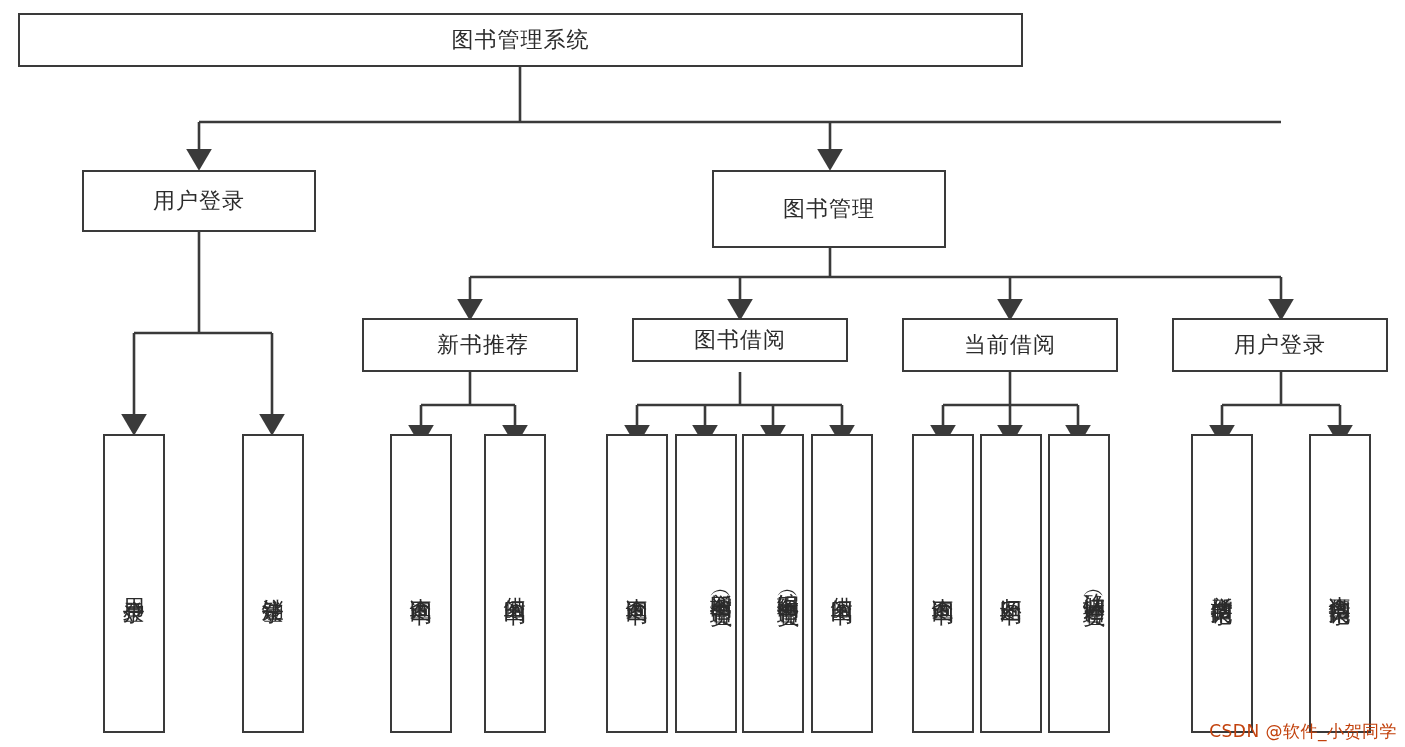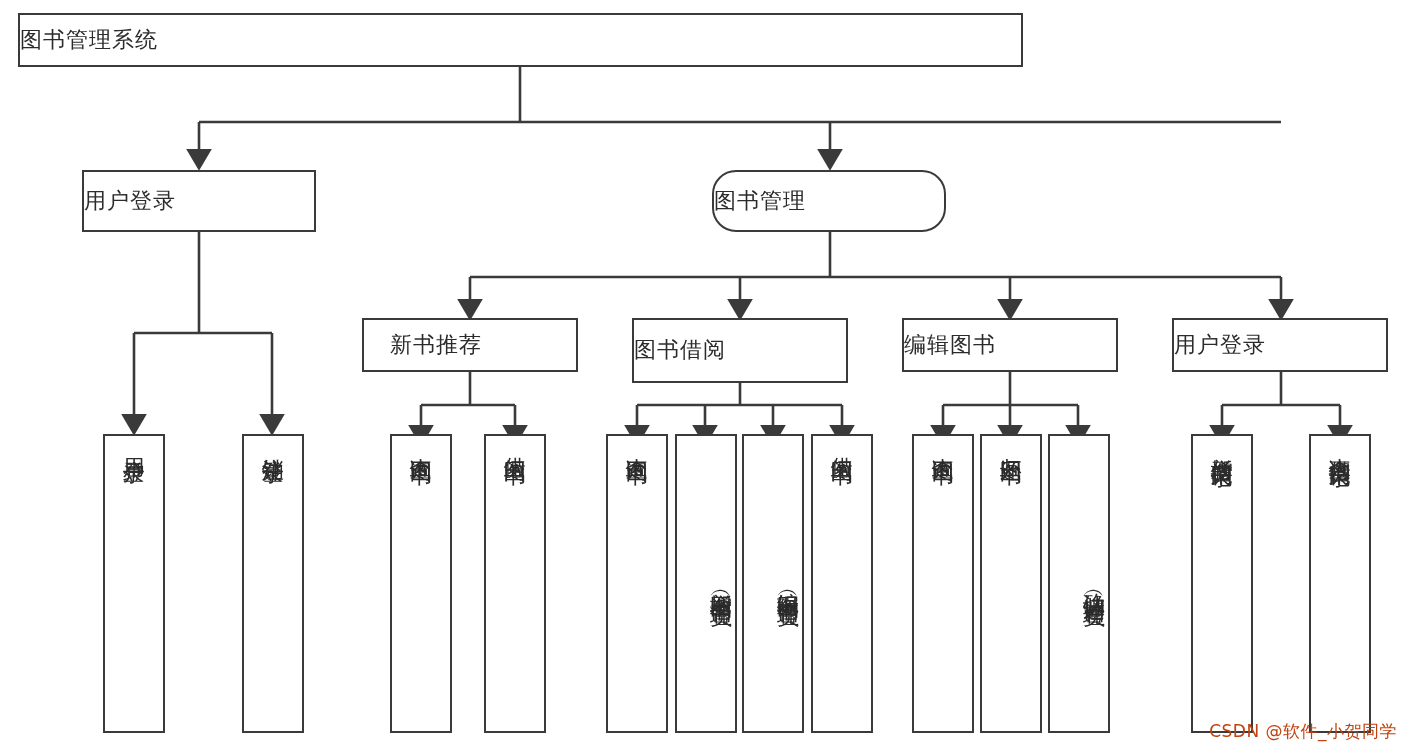--- a/index.html
+++ b/index.html
@@ -25,20 +25,21 @@
     height: 747px;
   }
   .node {
     position: absolute;
     box-sizing: border-box;
     border: 2.5px solid #3a3a3a;
     background: #ffffff;
     color: #2b2b2b;
     display: flex;
     align-items: center;
+    justify-content: center;
     text-align: center;
   }
   .node.horiz {
     font-size: 22px;
     line-height: 1.2;
     letter-spacing: 1px;
   }
   .node.vert {
     writing-mode: vertical-rl;
     text-orientation: upright;
@@ -121,32 +122,32 @@
     </g>
   </svg>
 
   <div class="node horiz" style="left:18px; top:13px; width:1005px; height:54px;">
     <span class="label">图书管理系统</span>
   </div>
 
   <div class="node horiz" style="left:82px; top:170px; width:234px; height:62px;">
     <span class="label">用户登录</span>
   </div>
-  <div class="node horiz" style="left:712px; top:170px; width:234px; height:62px;border-radius:24px;">
+  <div class="node horiz" style="left:712px; top:170px; width:234px; height:78px;">
     <span class="label">图书管理</span>
   </div>
 
   <div class="node horiz" style="left:362px; top:318px; width:216px; height:54px;padding-left:26px;">
     <span class="label">新书推荐</span>
   </div>
-  <div class="node horiz" style="left:632px; top:318px; width:216px; height:65px;">
+  <div class="node horiz" style="left:632px; top:318px; width:216px; height:44px;">
     <span class="label">图书借阅</span>
   </div>
   <div class="node horiz" style="left:902px; top:318px; width:216px; height:54px;">
-    <span class="label">编辑图书</span>
+    <span class="label">当前借阅</span>
   </div>
   <div class="node horiz" style="left:1172px; top:318px; width:216px; height:54px;">
     <span class="label">用户登录</span>
   </div>
 
   <div class="node vert" style="left:103px; top:434px; width:62px; height:299px;">
     <span class="label">用户登录</span>
   </div>
   <div class="node vert" style="left:242px; top:434px; width:62px; height:299px;">
     <span class="label">注销登录</span>

